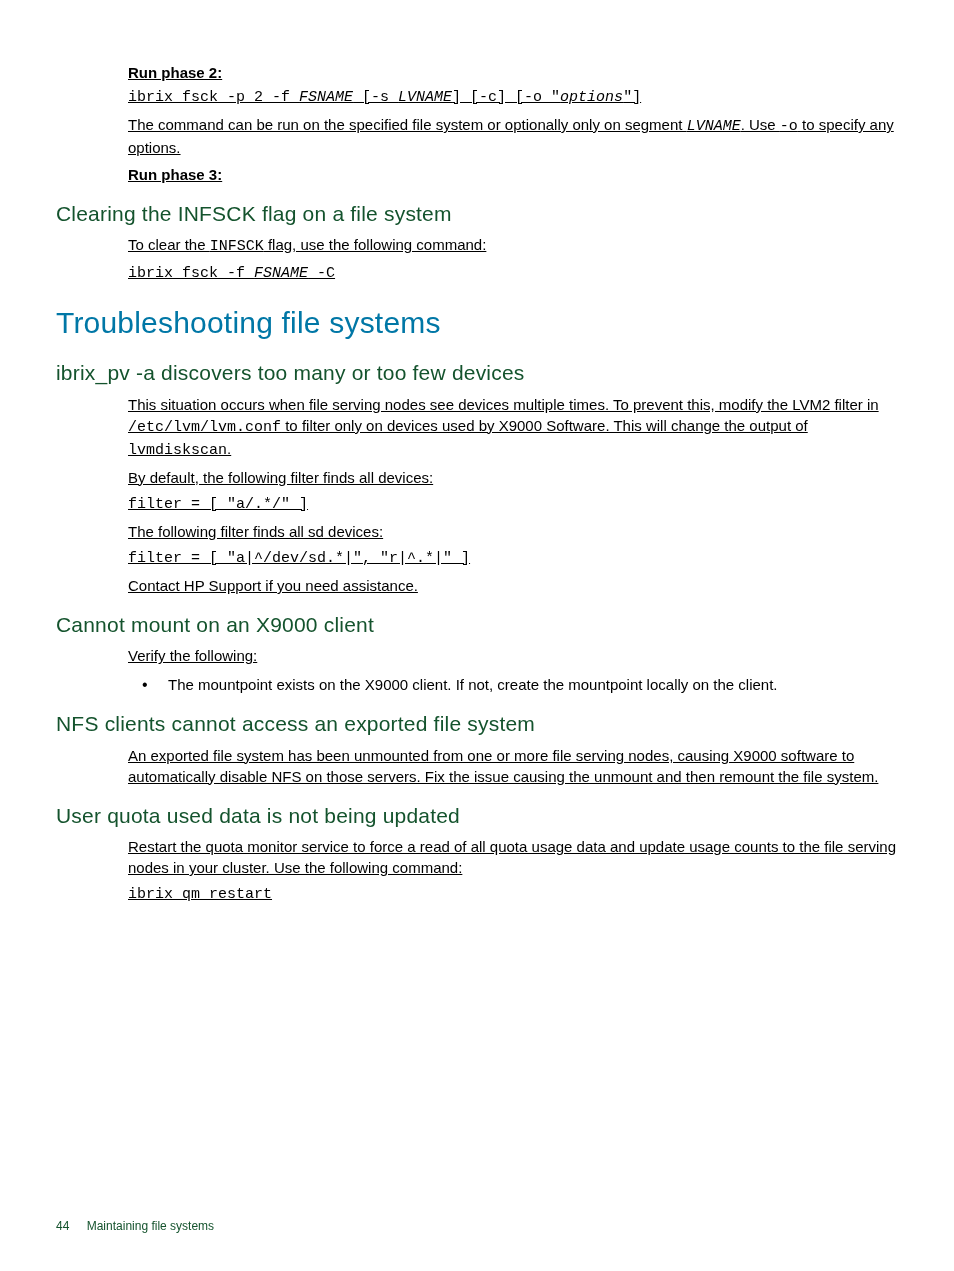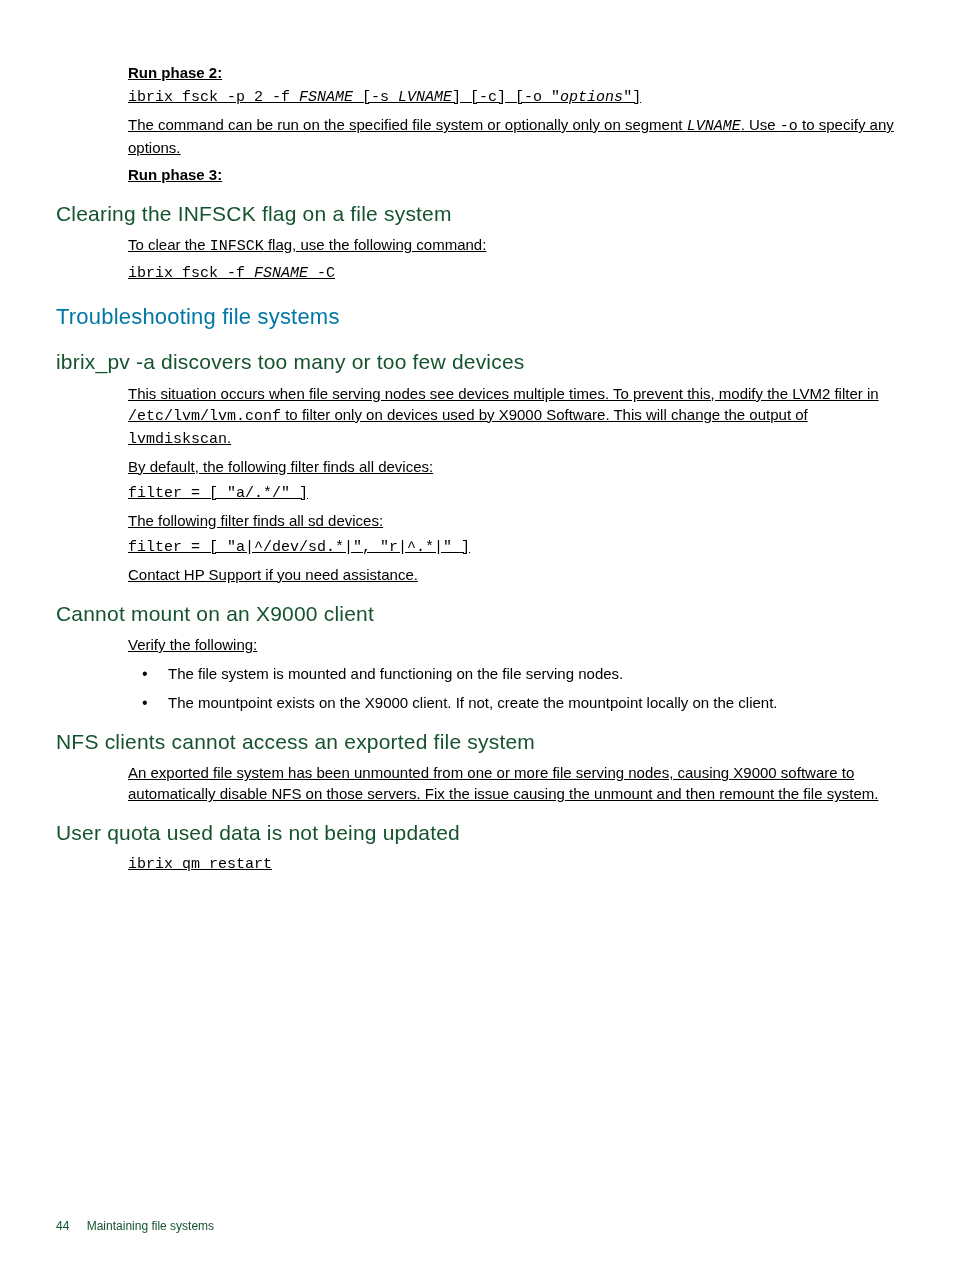--- a/index.html
+++ b/index.html
@@ -12,21 +12,21 @@
     width: 954px;
     box-sizing: border-box;
     line-height: 1.4;
     background: #fff;
   }
   .indent1 { margin-left: 72px; }
   .h-blue-lg {
     font-family: Arial, Helvetica, sans-serif;
     color: #0077a6;
     font-weight: normal;
-    font-size: 22px;
+    font-size: 30px;
     margin: 18px 0 8px 0;
     letter-spacing: 0.2px;
   }
   .h-blue-md {
     font-family: Arial, Helvetica, sans-serif;
     color: #14532d;
     font-weight: normal;
     font-size: 21px;
     margin: 14px 0 6px 0;
     letter-spacing: 0.2px;
@@ -102,31 +102,31 @@
   <p class="code">filter = [ "a/.*/" ]</p>
   <p>The following filter finds all sd devices:</p>
   <p class="code">filter = [ "a|^/dev/sd.*|", "r|^.*|" ]</p>
   <p>Contact HP Support if you need assistance.</p>
 </div>
 
 <h3 class="h-blue-md">Cannot mount on an X9000 client</h3>
 <div class="indent1">
   <p>Verify the following:</p>
   <ul class="bullets">
-    <li>The file system is mounted and functioning on the file serving nodes.</li>
     <li>The mountpoint exists on the X9000 client. If not, create the mountpoint locally on the client.</li>
   </ul>
 </div>
 
 <h3 class="h-blue-md">NFS clients cannot access an exported file system</h3>
 <div class="indent1">
   <p>An exported file system has been unmounted from one or more file serving nodes, causing X9000 software to automatically disable NFS on those servers. Fix the issue causing the unmount and then remount the file system.</p>
 </div>
 
 <h3 class="h-blue-md">User quota used data is not being updated</h3>
 <div class="indent1">
+  <p>Restart the quota monitor service to force a read of all quota usage data and update usage counts to the file serving nodes in your cluster. Use the following command:</p>
   <p class="code">ibrix_qm restart</p>
 </div>
 
 <div class="footer">
   <span class="pnum">44</span>
   <span>Maintaining file systems</span>
 </div>
 
 </body></html>

